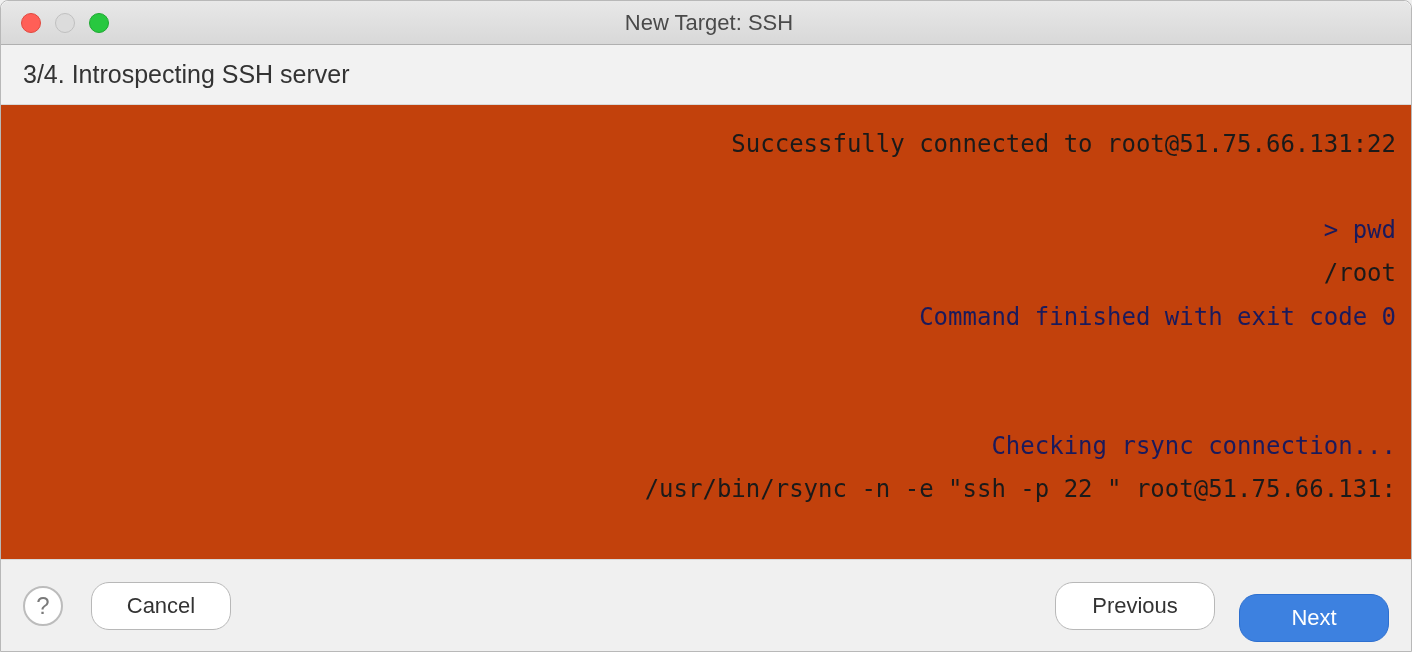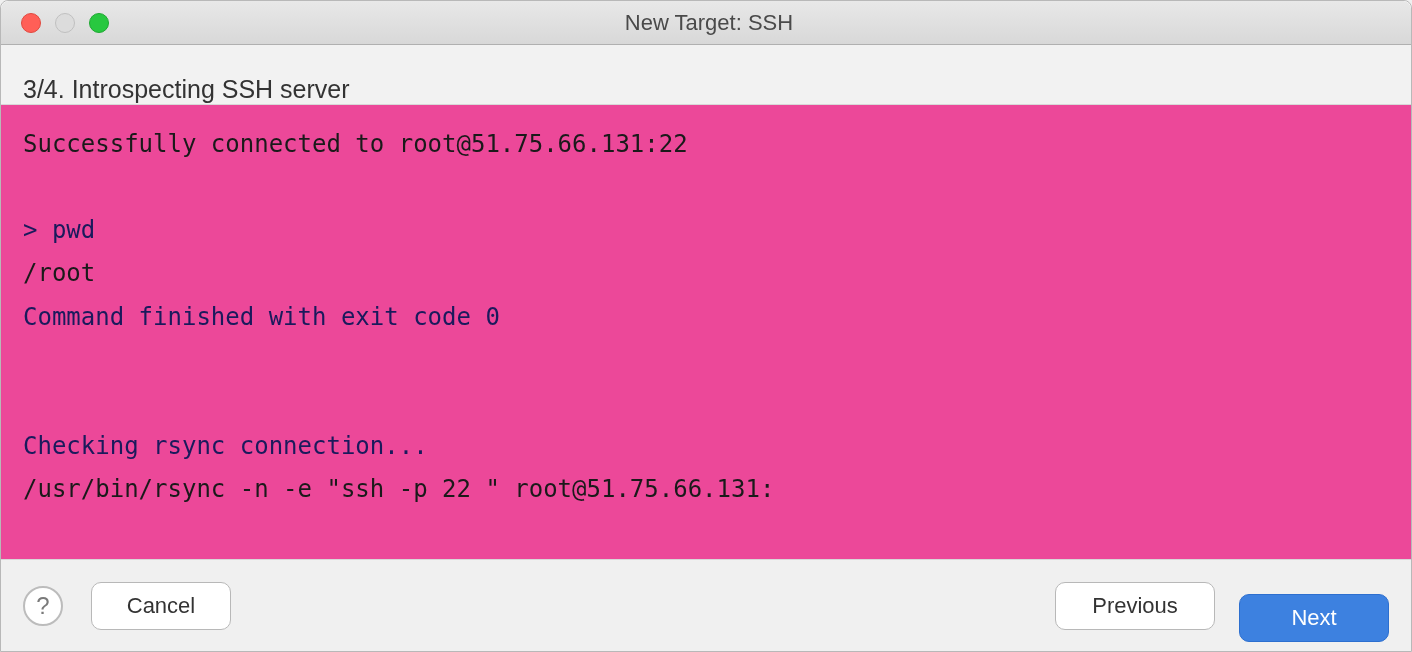--- a/index.html
+++ b/index.html
@@ -54,34 +54,35 @@
       font-size: 22px;
       color: #4a4a4a;
       pointer-events: none;
       margin-left: 6px;
     }
     .stepbar {
       height: 60px;
       background: #f2f2f2;
       border-bottom: 1px solid #d8d8d8;
       display: flex;
-      align-items: flex-end;
+      align-items: center;
       padding-left: 22px;
       font-size: 25px;
       color: #333333;
     }
     .content {
       flex: 1;
-      background: #ec4899;
-      padding: 18px 22px;
+      background: #c2410c;
+      padding: 18px 15px;
       font-family: "SF Mono", Menlo, Consolas, monospace;
       font-size: 24px;
       line-height: 1.8;
       color: #1a1a1a;
       overflow: hidden;
+      text-align: right;
     }
     .line { white-space: pre; }
     .info { color: #1a1a5c; }
     .blank { height: 43px; }
     .footer {
       height: 92px;
       background: #f0f0f0;
       border-top: 1px solid #d8d8d8;
       display: flex;
       align-items: center;
@@ -97,21 +98,21 @@
       align-items: center;
       justify-content: center;
       font-size: 24px;
       color: #7a7a7a;
       cursor: pointer;
       margin-right: 28px;
     }
     .btn {
       height: 48px;
       padding: 0 28px;
-      border-radius: 10px;
+      border-radius: 18px;
       border: 1px solid #b8b8b8;
       background: #ffffff;
       font-size: 22px;
       color: #333;
       cursor: pointer;
       display: flex;
       align-items: center;
       justify-content: center;
     }
     .btn.primary {

